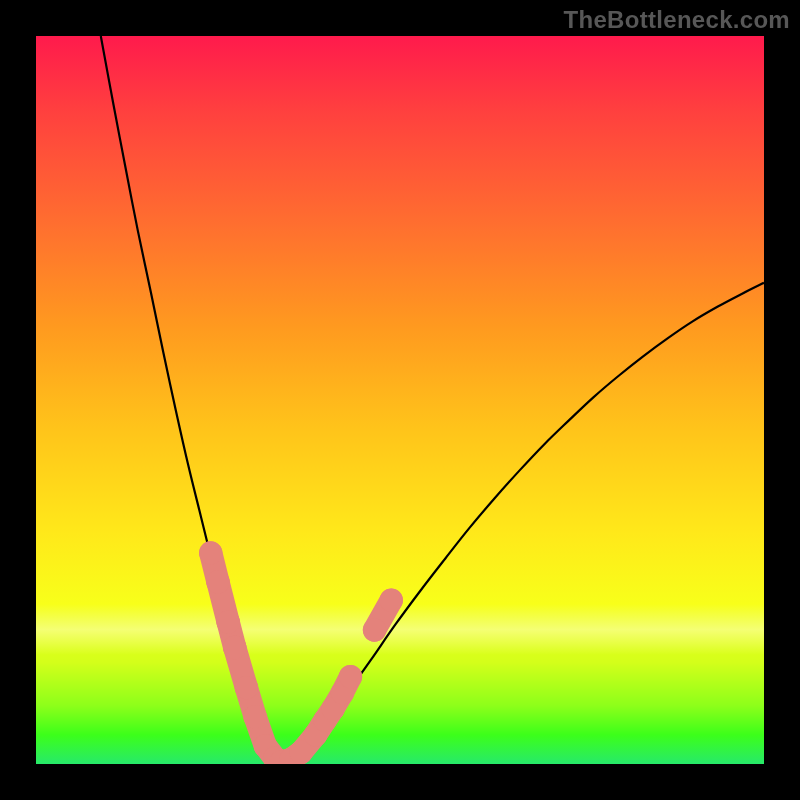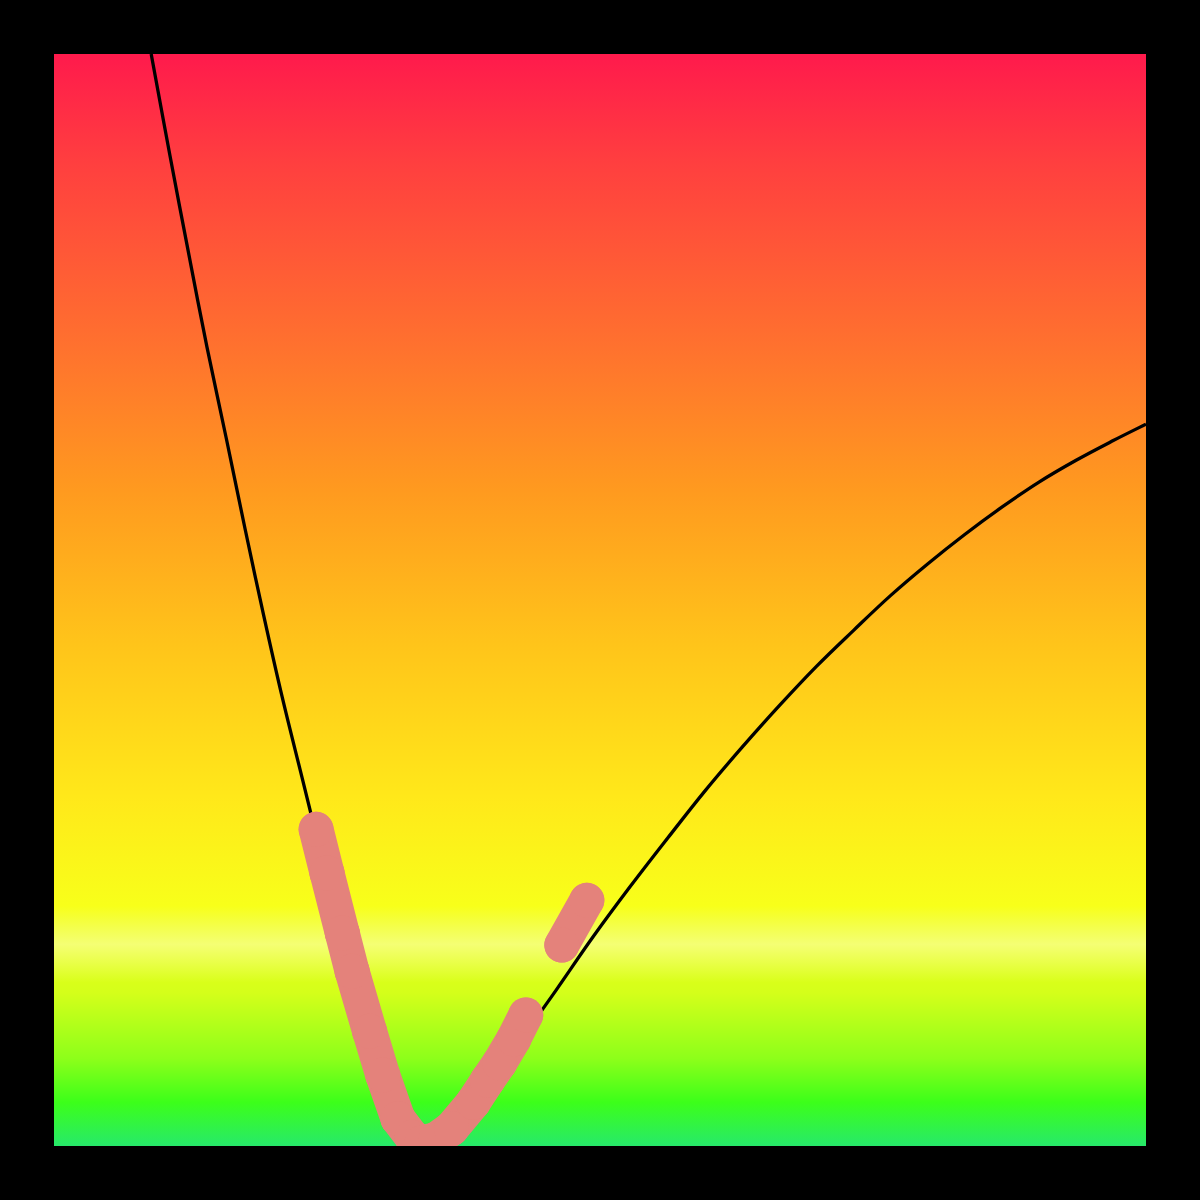--- a/index.html
+++ b/index.html
@@ -72,20 +72,21 @@
   }
   .seg-cover {
     fill: none;
     stroke-linecap: round;
   }
 </style>
 </head>
 <body>
 
 <div class="outer">
+  <div class="watermark">TheBottleneck.com</div>
 
   <div class="plot">
     <div class="light-band"></div>
     <svg class="svg-layer" viewBox="0 0 728 728" preserveAspectRatio="none">
       <g id="curve-group">
           <path d="M 64.79 0.00 C 67.02 12.06, 72.71 43.26, 77.17 66.98 C 81.62 90.69, 85.09 108.70, 89.54 131.77 C 94.00 154.83, 97.33 172.57, 101.92 195.10 C 106.51 217.64, 110.44 235.10, 115.02 256.98 C 119.61 278.87, 122.94 295.58, 127.40 316.68 C 131.86 337.78, 135.32 354.01, 139.78 374.19 C 144.23 394.37, 147.57 409.40, 152.15 428.79 C 156.74 448.19, 160.67 463.33, 165.26 481.94 C 169.84 500.54, 173.83 517.10, 177.63 532.17 C 181.43 547.24, 183.09 553.60, 186.37 565.66 C 189.64 577.71, 192.56 587.35, 195.83 599.14 C 199.11 610.94, 201.42 619.91, 204.57 631.18 C 207.71 642.45, 210.03 650.88, 213.30 661.75 C 216.58 672.63, 219.49 681.12, 222.77 691.60 C 226.04 702.08, 228.88 713.96, 231.50 719.99 C 234.12 726.02, 235.23 723.78, 237.33 725.09 C 239.42 726.40, 241.19 726.75, 243.15 727.27 C 245.12 727.80, 246.28 728.13, 248.25 728.00 C 250.21 727.87, 251.98 727.33, 254.07 726.54 C 256.17 725.76, 255.57 727.69, 259.90 723.63 C 264.22 719.57, 271.54 712.10, 278.10 703.98 C 284.65 695.85, 289.61 687.93, 296.30 678.50 C 302.98 669.06, 308.28 661.39, 315.22 651.56 C 322.17 641.73, 326.89 635.30, 334.88 623.90 C 342.87 612.50, 350.72 600.67, 359.63 588.22 C 368.54 575.78, 375.47 566.53, 384.38 554.74 C 393.29 542.94, 400.23 534.10, 409.14 522.70 C 418.05 511.30, 424.98 502.28, 433.89 491.40 C 442.80 480.52, 449.73 472.50, 458.64 462.28 C 467.55 452.06, 474.48 444.31, 483.39 434.62 C 492.30 424.92, 499.23 417.45, 508.14 408.41 C 517.05 399.37, 523.99 392.90, 532.90 384.38 C 541.81 375.87, 548.74 369.08, 557.65 361.09 C 566.56 353.09, 573.49 347.31, 582.40 339.98 C 591.31 332.64, 598.24 327.13, 607.15 320.32 C 616.06 313.51, 622.99 308.41, 631.90 302.12 C 640.81 295.83, 647.75 291.01, 656.66 285.38 C 665.57 279.74, 672.50 275.80, 681.41 270.82 C 690.32 265.84, 697.77 262.04, 706.16 257.71 C 714.55 253.39, 724.07 248.76, 728.00 246.79" class="curve" stroke="#000000"></path>
         </g>
       <g id="seg-group">
           <line x1="174.72" y1="516.88" x2="182.00" y2="546.00" class="seg-cover" stroke="#e4827b" stroke-width="23.30"></line>
           <line x1="182.00" y1="546.00" x2="192.19" y2="586.04" class="seg-cover" stroke="#e4827b" stroke-width="23.30"></line>

